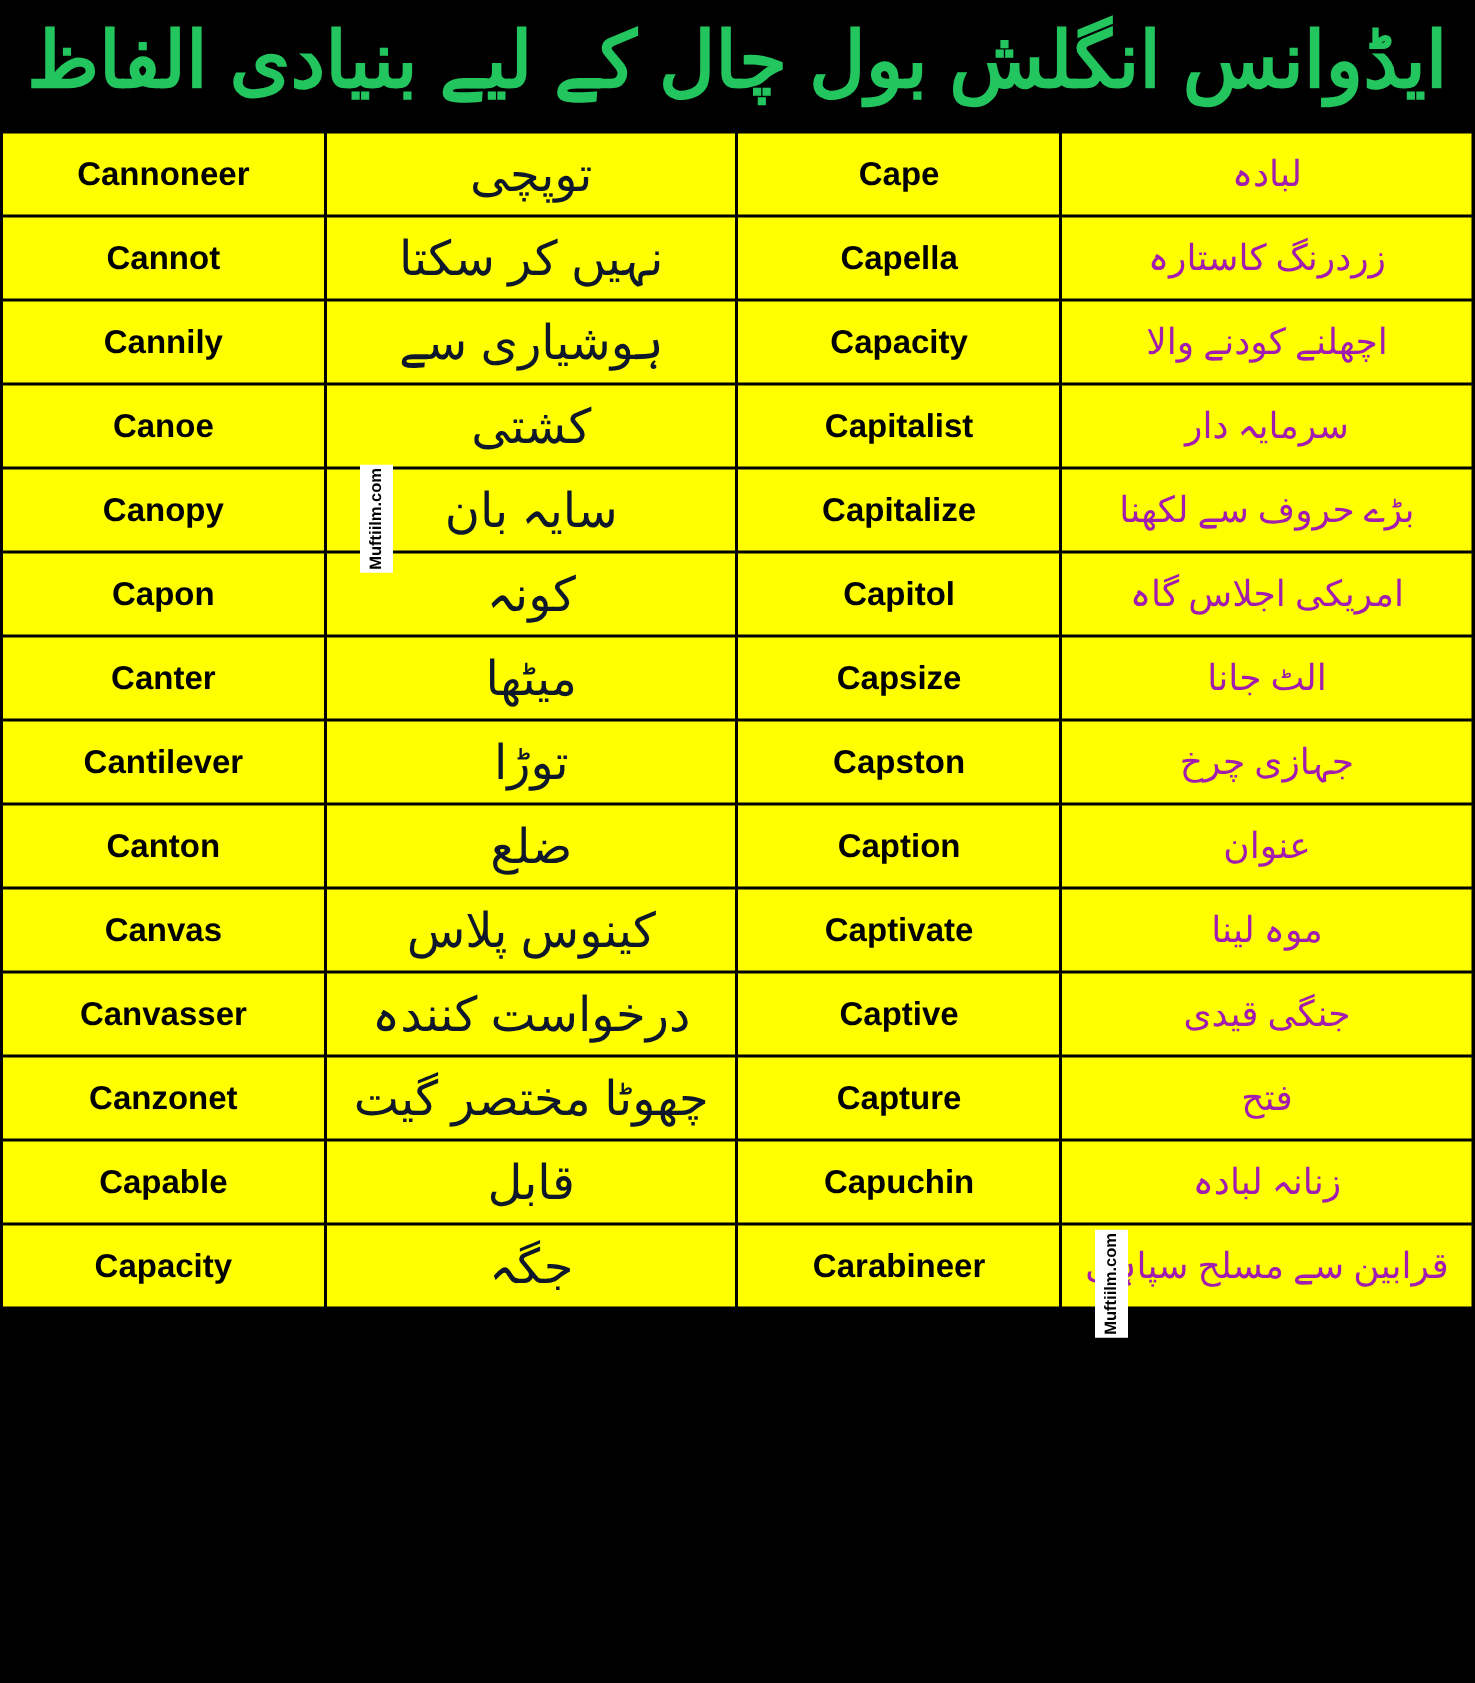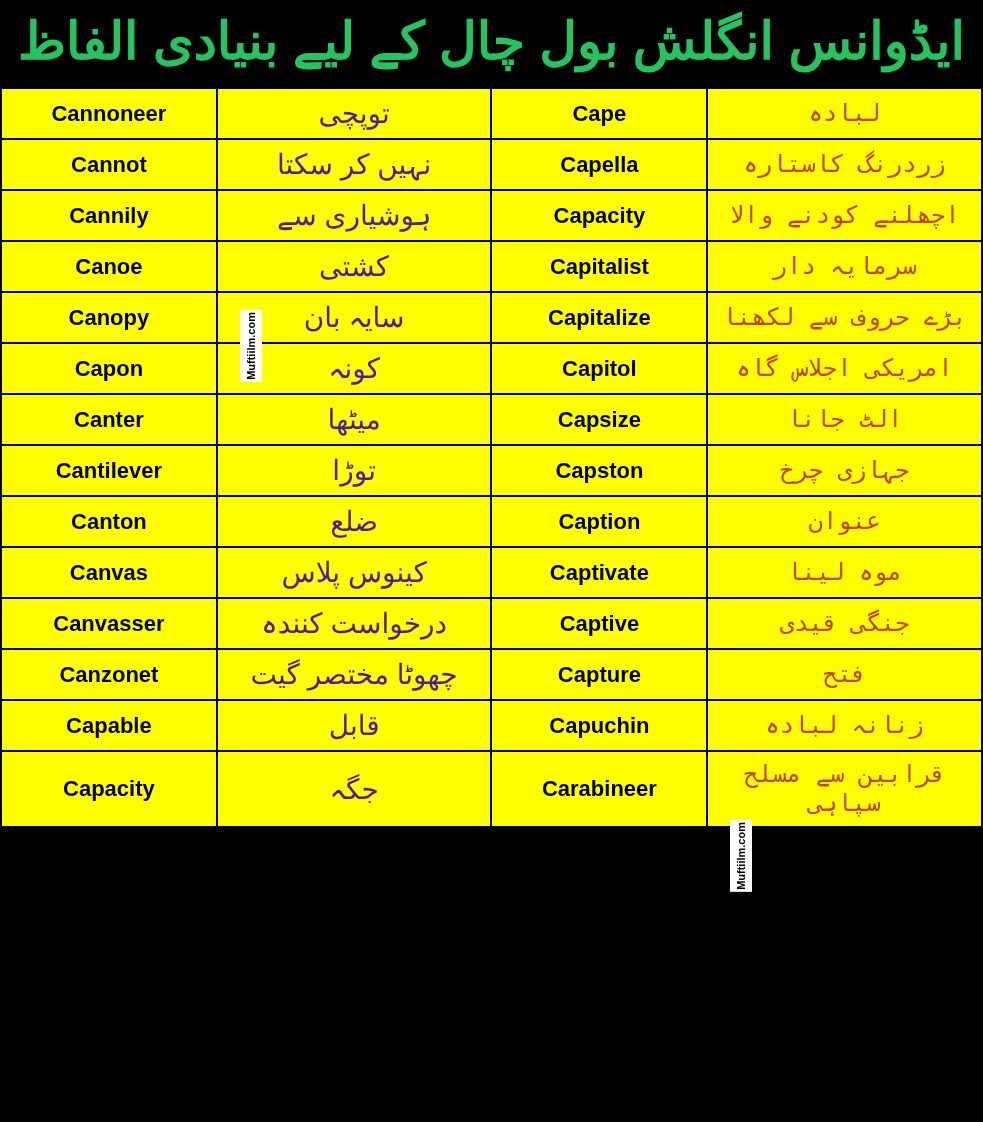--- a/index.html
+++ b/index.html
@@ -39,41 +39,41 @@
     .col-english {
       background: yellow;
       color: #000;
       font-size: 22px;
       font-weight: bold;
       width: 22%;
     }
 
     .col-urdu {
       background: yellow;
-      color: #4c1d95;
-      font-size: 28px;
+      color: #0f172a;
+      font-size: 32px;
       font-family: Arial, sans-serif;
       direction: rtl;
       width: 28%;
     }
 
     .col-english2 {
       background: yellow;
       color: #000;
       font-size: 22px;
       font-weight: bold;
       width: 22%;
       padding-left: 12px;
     }
 
     .col-urdu2 {
       background: yellow;
-      color: #c2410c;
+      color: #a21caf;
       font-size: 24px;
-      font-family: Liberation Mono, monospace;
+      font-family: Liberation Serif, serif;
       direction: rtl;
       width: 28%;
     }
 
     tr {
       border-bottom: 2px solid #fde047;
     }
 
     .table-wrapper {
       position: relative;

